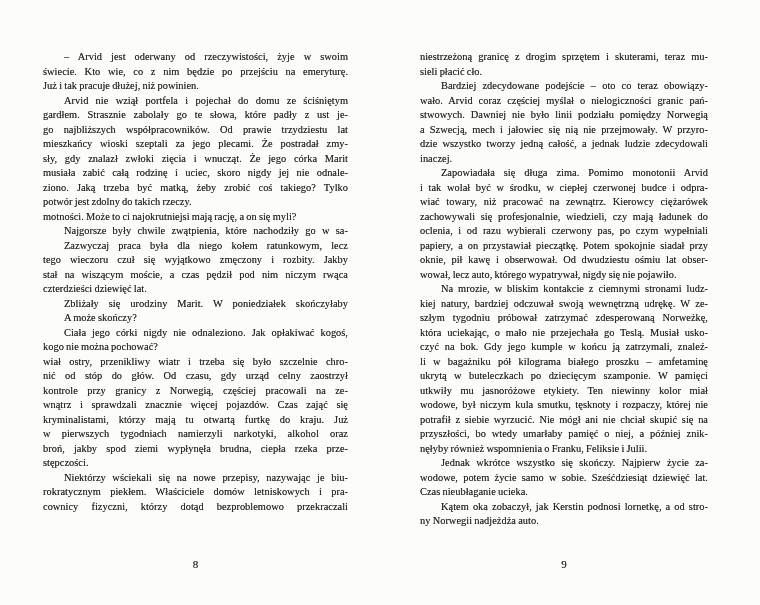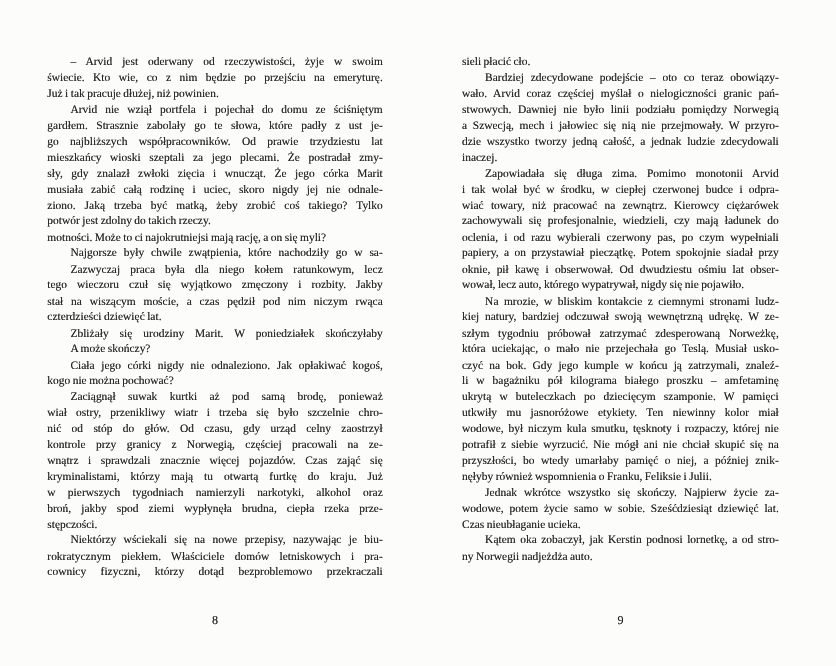--- a/index.html
+++ b/index.html
@@ -74,37 +74,37 @@
         <div class="line last">motności. Może to ci najokrutniejsi mają rację, a on się myli?</div>
         <div class="line indent">Najgorsze były chwile zwątpienia, które nachodziły go w sa-</div>
         <div class="line indent">Zazwyczaj praca była dla niego kołem ratunkowym, lecz</div>
         <div class="line">tego wieczoru czuł się wyjątkowo zmęczony i rozbity. Jakby</div>
         <div class="line">stał na wiszącym moście, a czas pędził pod nim niczym rwąca</div>
         <div class="line last">czterdzieści dziewięć lat.</div>
         <div class="line indent">Zbliżały się urodziny Marit. W poniedziałek skończyłaby</div>
         <div class="line indent last">A może skończy?</div>
         <div class="line indent">Ciała jego córki nigdy nie odnaleziono. Jak opłakiwać kogoś,</div>
         <div class="line last">kogo nie można pochować?</div>
-        <div class="line indent">Zaciągnął suwak kurtki aż pod samą brodę, ponieważ</div>
         <div class="line">wiał ostry, przenikliwy wiatr i trzeba się było szczelnie chro-</div>
         <div class="line">nić od stóp do głów. Od czasu, gdy urząd celny zaostrzył</div>
         <div class="line">kontrole przy granicy z Norwegią, częściej pracowali na ze-</div>
         <div class="line">wnątrz i sprawdzali znacznie więcej pojazdów. Czas zająć się</div>
         <div class="line">kryminalistami, którzy mają tu otwartą furtkę do kraju. Już</div>
         <div class="line">w pierwszych tygodniach namierzyli narkotyki, alkohol oraz</div>
         <div class="line">broń, jakby spod ziemi wypłynęła brudna, ciepła rzeka prze-</div>
         <div class="line last">stępczości.</div>
         <div class="line indent">Niektórzy wściekali się na nowe przepisy, nazywając je biu-</div>
         <div class="line">rokratycznym piekłem. Właściciele domów letniskowych i pra-</div>
         <div class="line">cownicy fizyczni, którzy dotąd bezproblemowo przekraczali</div>
       </div>
     <div class="pagenum">8</div>
   </div>
   <div class="page" data-page-index="1">
     <div class="textblock">
+        <div class="line">niestrzeżoną granicę z drogim sprzętem i skuterami, teraz mu-</div>
         <div class="line last">sieli płacić cło.</div>
         <div class="line indent">Bardziej zdecydowane podejście – oto co teraz obowiązy-</div>
         <div class="line">wało. Arvid coraz częściej myślał o nielogiczności granic pań-</div>
         <div class="line">stwowych. Dawniej nie było linii podziału pomiędzy Norwegią</div>
         <div class="line">a Szwecją, mech i jałowiec się nią nie przejmowały. W przyro-</div>
         <div class="line">dzie wszystko tworzy jedną całość, a jednak ludzie zdecydowali</div>
         <div class="line last">inaczej.</div>
         <div class="line indent">Zapowiadała się długa zima. Pomimo monotonii Arvid</div>
         <div class="line">i tak wolał być w środku, w ciepłej czerwonej budce i odpra-</div>
         <div class="line">wiać towary, niż pracować na zewnątrz. Kierowcy ciężarówek</div>

